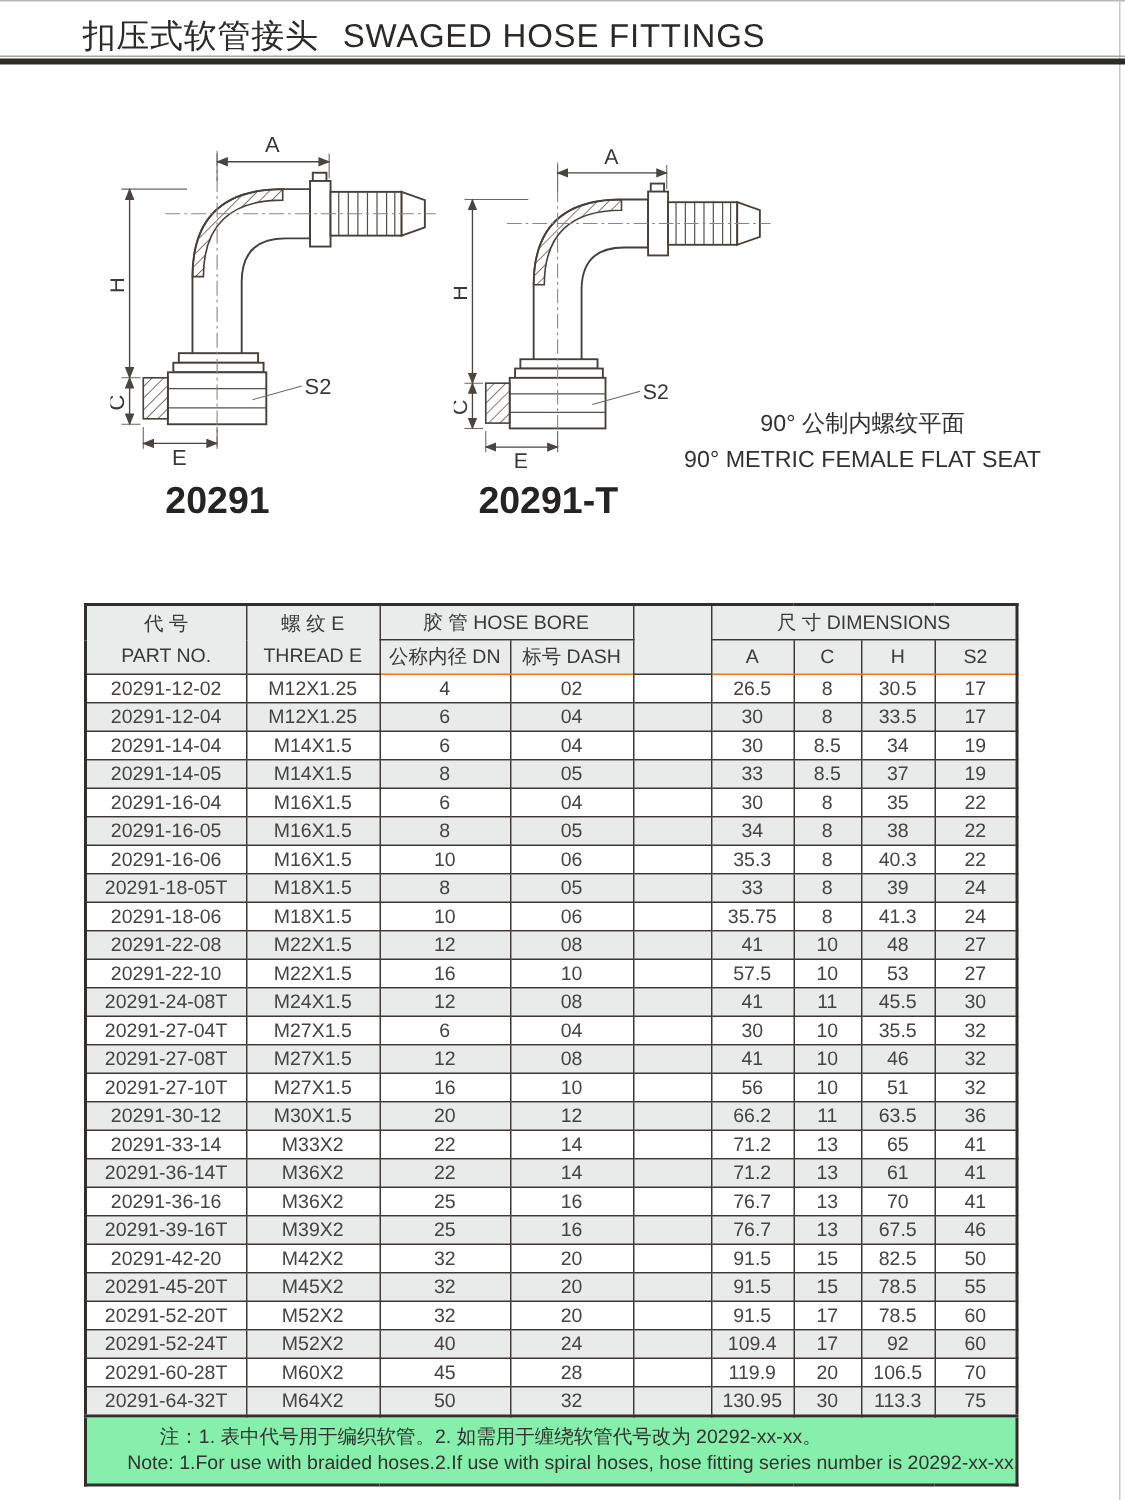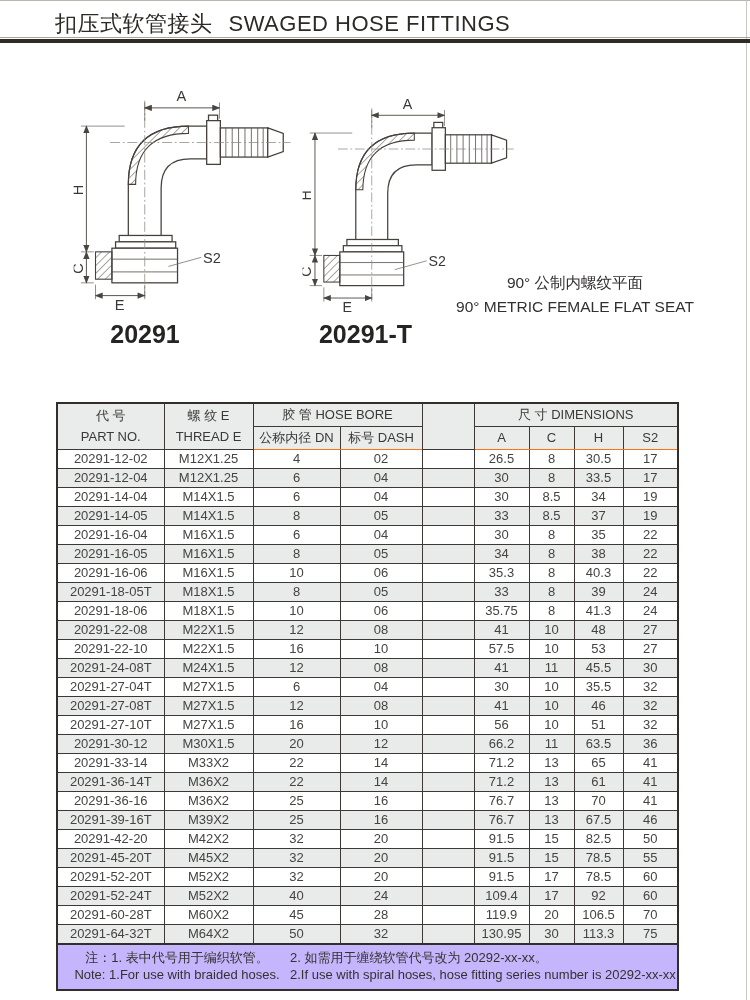--- a/index.html
+++ b/index.html
@@ -27,22 +27,22 @@
   .fit-table{position:absolute;left:56px;top:402px;width:621px;border-collapse:collapse;
     table-layout:fixed;font-size:13px;color:#454442;}
   .fit-table td{border:1px solid #3d3834;text-align:center;vertical-align:middle;
     height:18px;padding:0;line-height:1.05;overflow:hidden;white-space:nowrap;}
   .fit-table thead td{background:#e9eceb;font-size:13px;color:#3b3937;}
   .fit-table thead tr td{height:22px;}
   .fit-table thead tr:last-child td{border-bottom:1px solid #f97316;}
   .fit-table .hdr-two-line{line-height:1.55;}
   .fit-table tr.alt td{background:#e8ebea;}
   .fit-table{border:2px solid #332e2a;}
-  .fit-table tfoot td{border-top:2px solid #332e2a;text-align:center;height:auto;
-    padding:4px 0 6px 6px;font-size:13px;color:#34322f;line-height:17px;background:#c4b5fd;}
+  .fit-table tfoot td{border-top:2px solid #332e2a;text-align:right;height:auto;
+    padding:4px 0 6px 6px;font-size:13px;color:#34322f;line-height:17px;background:#86efac;}
   .note-line{display:flex;white-space:nowrap;}
   .note-col1{width:226px;flex:0 0 226px;}
 
   
   .outline{fill:#ffffff;stroke:#46403b;stroke-width:1.4;}
   .thin{fill:none;stroke:#56504b;stroke-width:.9;}
   .hatched{fill:url(#hatchpat);stroke:#46403b;stroke-width:1.2;}
   .cl{stroke:#8a857f;stroke-width:.8;fill:none;stroke-dasharray:11 3 2 3;}
   .ext{stroke:#6b6661;stroke-width:.8;}
   .dim{stroke:#4a4540;stroke-width:1;marker-start:url(#arrowm);marker-end:url(#arrowm);}

